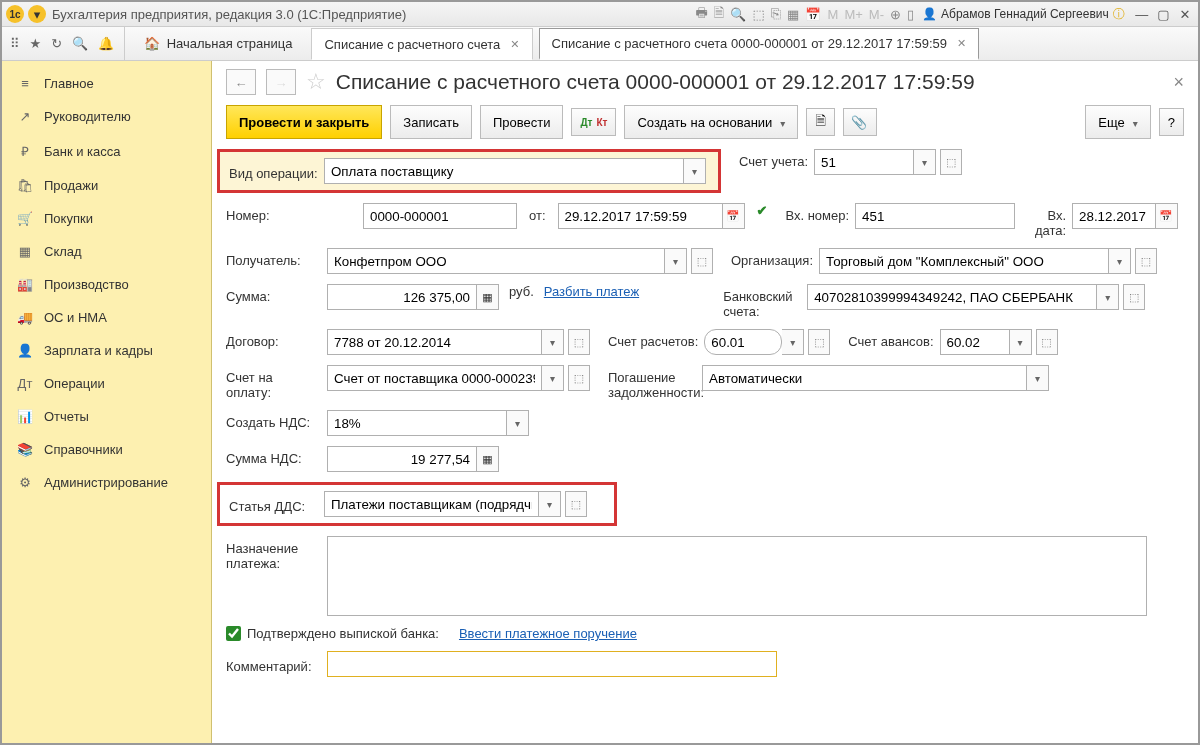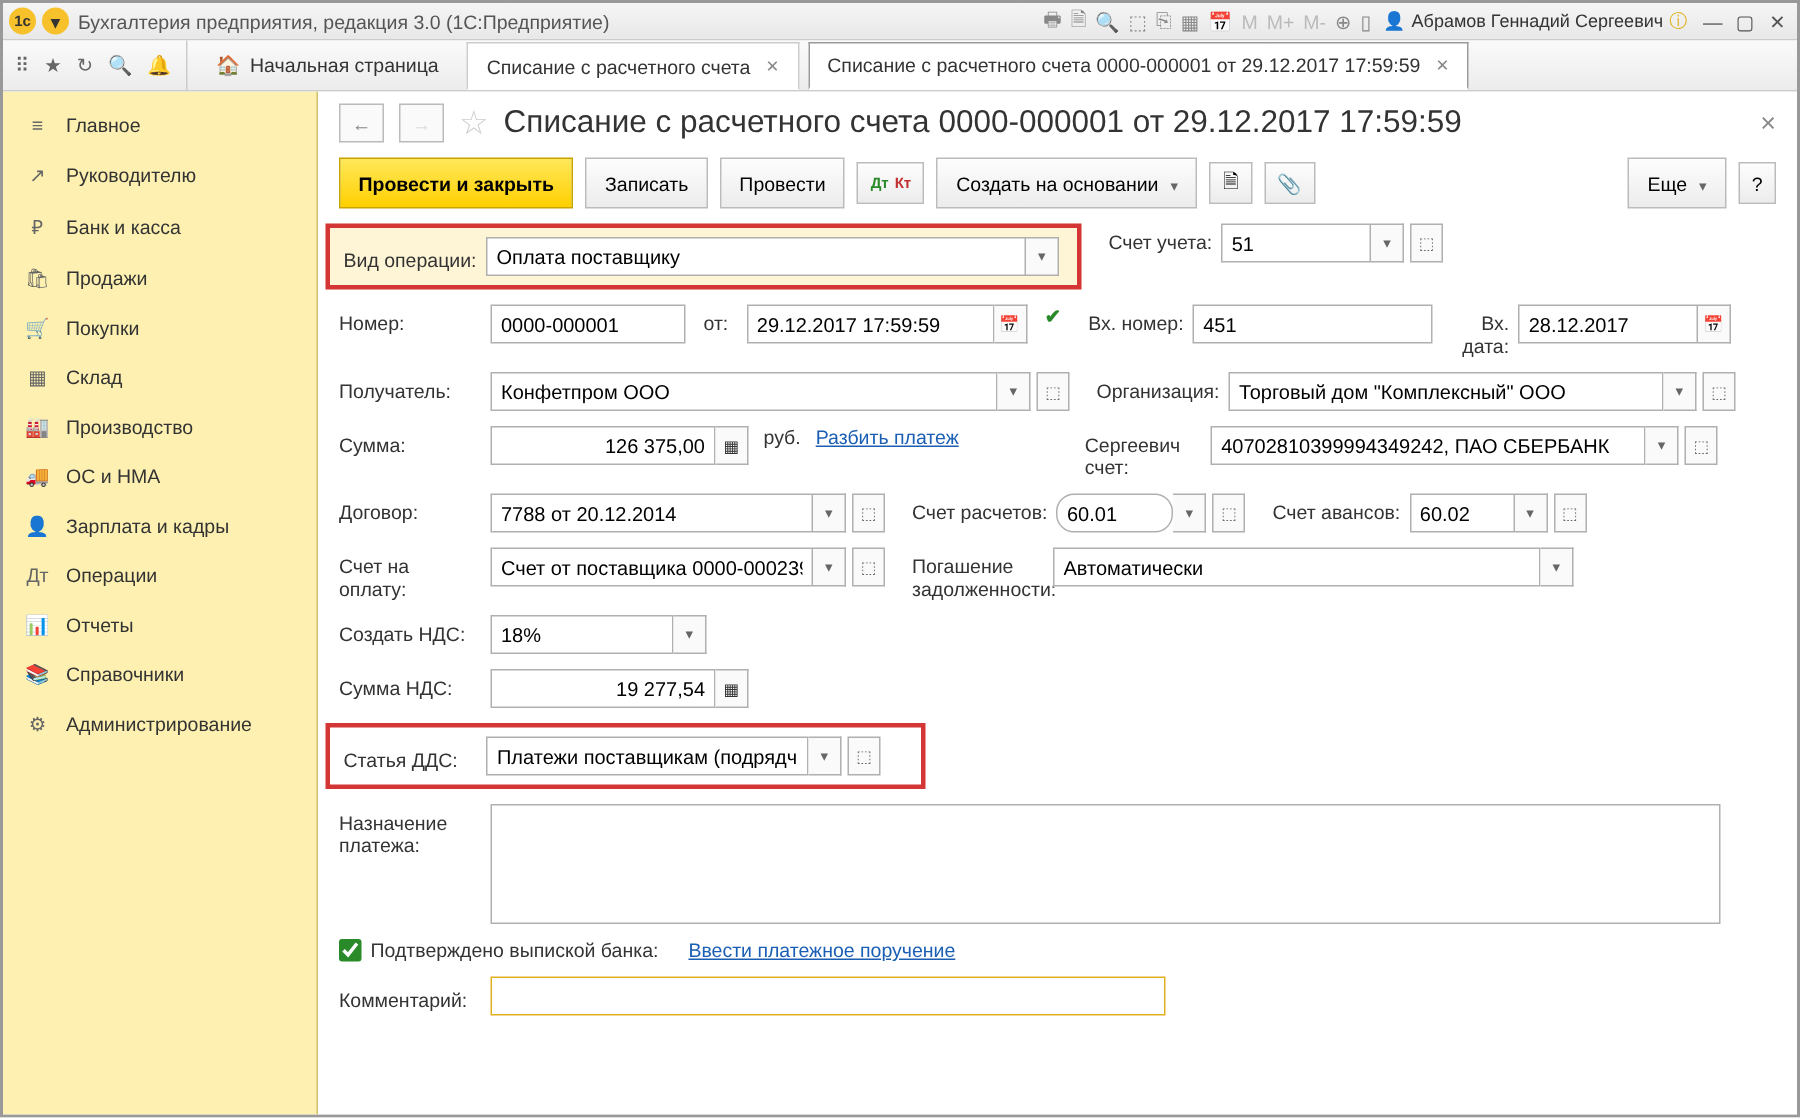--- a/index.html
+++ b/index.html
@@ -226,32 +226,32 @@
         <div class="label narrow">Счет учета:</div>
         <div class="field">
           <input class="input" style="width: 100px;" value="51">
           <span class="drop-btn">▾</span>
           <span class="open-btn">⬚</span>
         </div>
       </div>
 
       <div class="form-row">
         <div class="label">Номер:</div>
-        <input class="input" style="width: 130px;" value="0000-000001">
+        <input class="input" style="width: 154px; margin-left: 36px;" value="0000-000001">
         <span style="padding:5px 6px">от:</span>
         <div class="field">
           <input class="input" style="width: 165px;" value="29.12.2017 17:59:59">
           <span class="calc-btn">📅</span>
         </div>
         <span class="green-check">✔</span>
         <div class="label narrow">Вх. номер:</div>
         <input class="input" style="width: 160px;" value="451">
         <div class="label narrow" style="width:45px;text-align:right">Вх. дата:</div>
         <div class="field">
-          <input class="input" style="width: 120px;" value="28.12.2017">
+          <input class="input" style="width: 84px;" value="28.12.2017">
           <span class="calc-btn">📅</span>
         </div>
       </div>
 
       <div class="form-row">
         <div class="label">Получатель:</div>
         <div class="field">
           <input class="input" style="width: 338px;" value="Конфетпром ООО">
           <span class="drop-btn">▾</span>
           <span class="open-btn">⬚</span>
@@ -266,21 +266,21 @@
 
       <div class="form-row">
         <div class="label">Сумма:</div>
         <div class="field">
           <input class="input" style="width: 150px; text-align: right;" value="126 375,00">
           <span class="calc-btn">▦</span>
         </div>
         <span class="ruble">руб.</span>
         <span class="link">Разбить платеж</span>
         <div style="flex:0 0 60px"></div>
-        <div class="label narrow" style="width:90px">Сергеевич счет:</div>
+        <div class="label narrow" style="width:90px">Банковский счета:</div>
         <div class="field">
           <input class="input" style="width: 290px;" value="40702810399994349242, ПАО СБЕРБАНК">
           <span class="drop-btn">▾</span>
           <span class="open-btn">⬚</span>
         </div>
       </div>
 
       <div class="form-row">
         <div class="label">Договор:</div>
         <div class="field">
@@ -312,21 +312,21 @@
         <div class="label narrow" style="width:100px">Погашение задолженности:</div>
         <div class="field">
           <input class="input" style="width: 325px;" value="Автоматически">
           <span class="drop-btn">▾</span>
         </div>
       </div>
 
       <div class="form-row">
         <div class="label">Создать НДС:</div>
         <div class="field">
-          <input class="input" style="width: 122px;" value="18%">
+          <input class="input" style="width: 180px;" value="18%">
           <span class="drop-btn">▾</span>
         </div>
       </div>
 
       <div class="form-row">
         <div class="label">Сумма НДС:</div>
         <div class="field">
           <input class="input" style="width: 150px; text-align: right;" value="19 277,54">
           <span class="calc-btn">▦</span>
         </div>

